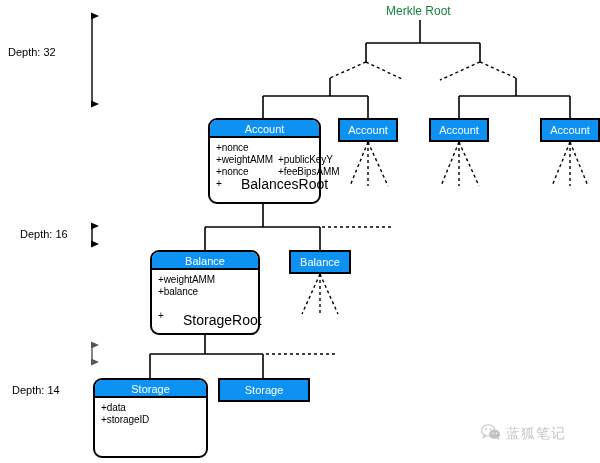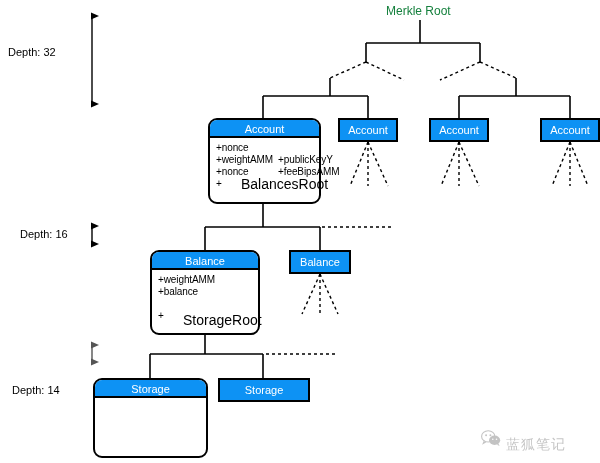--- a/index.html
+++ b/index.html
@@ -112,21 +112,20 @@
     gap: 5px;
     opacity: 0.30;
     z-index: 5;
   }
   .watermark-text {
     font-size: 14px;
     line-height: 16px;
     color: #3b3b3b;
     white-space: nowrap;
     letter-spacing: 1px;
-    margin-top: 12px;
   }
 </style>
 </head>
 <body>
 
 <div id="stage">
 
   <svg id="wires" viewBox="0 0 600 463" width="600" height="463">
     <defs>
       <marker id="arrowUp" markerWidth="8" markerHeight="8" refX="4" refY="7" orient="auto" markerUnits="userSpaceOnUse">
@@ -262,20 +261,24 @@
       <div class="op-name" style="left:31px; top:44px;">StorageRoot</div>
     </div>
   </div>
 
   <div class="node" style="left:289px; top:250px; width:62px; height:24px;">
     <div class="node-title" style="height:20px; line-height:20px;">Balance</div>
   </div>
 
   <div class="node rounded has-body" style="left:93px; top:378px; width:115px; height:80px;">
     <div class="node-title">Storage</div>
+    <div class="node-body" style="height:58px;">
+      <div class="attr">+data</div>
+      <div class="attr">+storageID</div>
+    </div>
   </div>
 
   <div class="node" style="left:218px; top:378px; width:92px; height:24px;">
     <div class="node-title" style="height:20px; line-height:20px;">Storage</div>
   </div>
 
   <div class="watermark" style="left:481px; top:424px;">
     <svg width="20" height="17" viewBox="0 0 20 17">
       <ellipse cx="7.2" cy="6.4" rx="6.6" ry="5.6" fill="none" stroke="#3b3b3b" stroke-width="1.1"></ellipse>
       <path d="M3.4,10.6 L2.2,13.4 L5.1,11.8" fill="none" stroke="#3b3b3b" stroke-width="1.1"></path>

